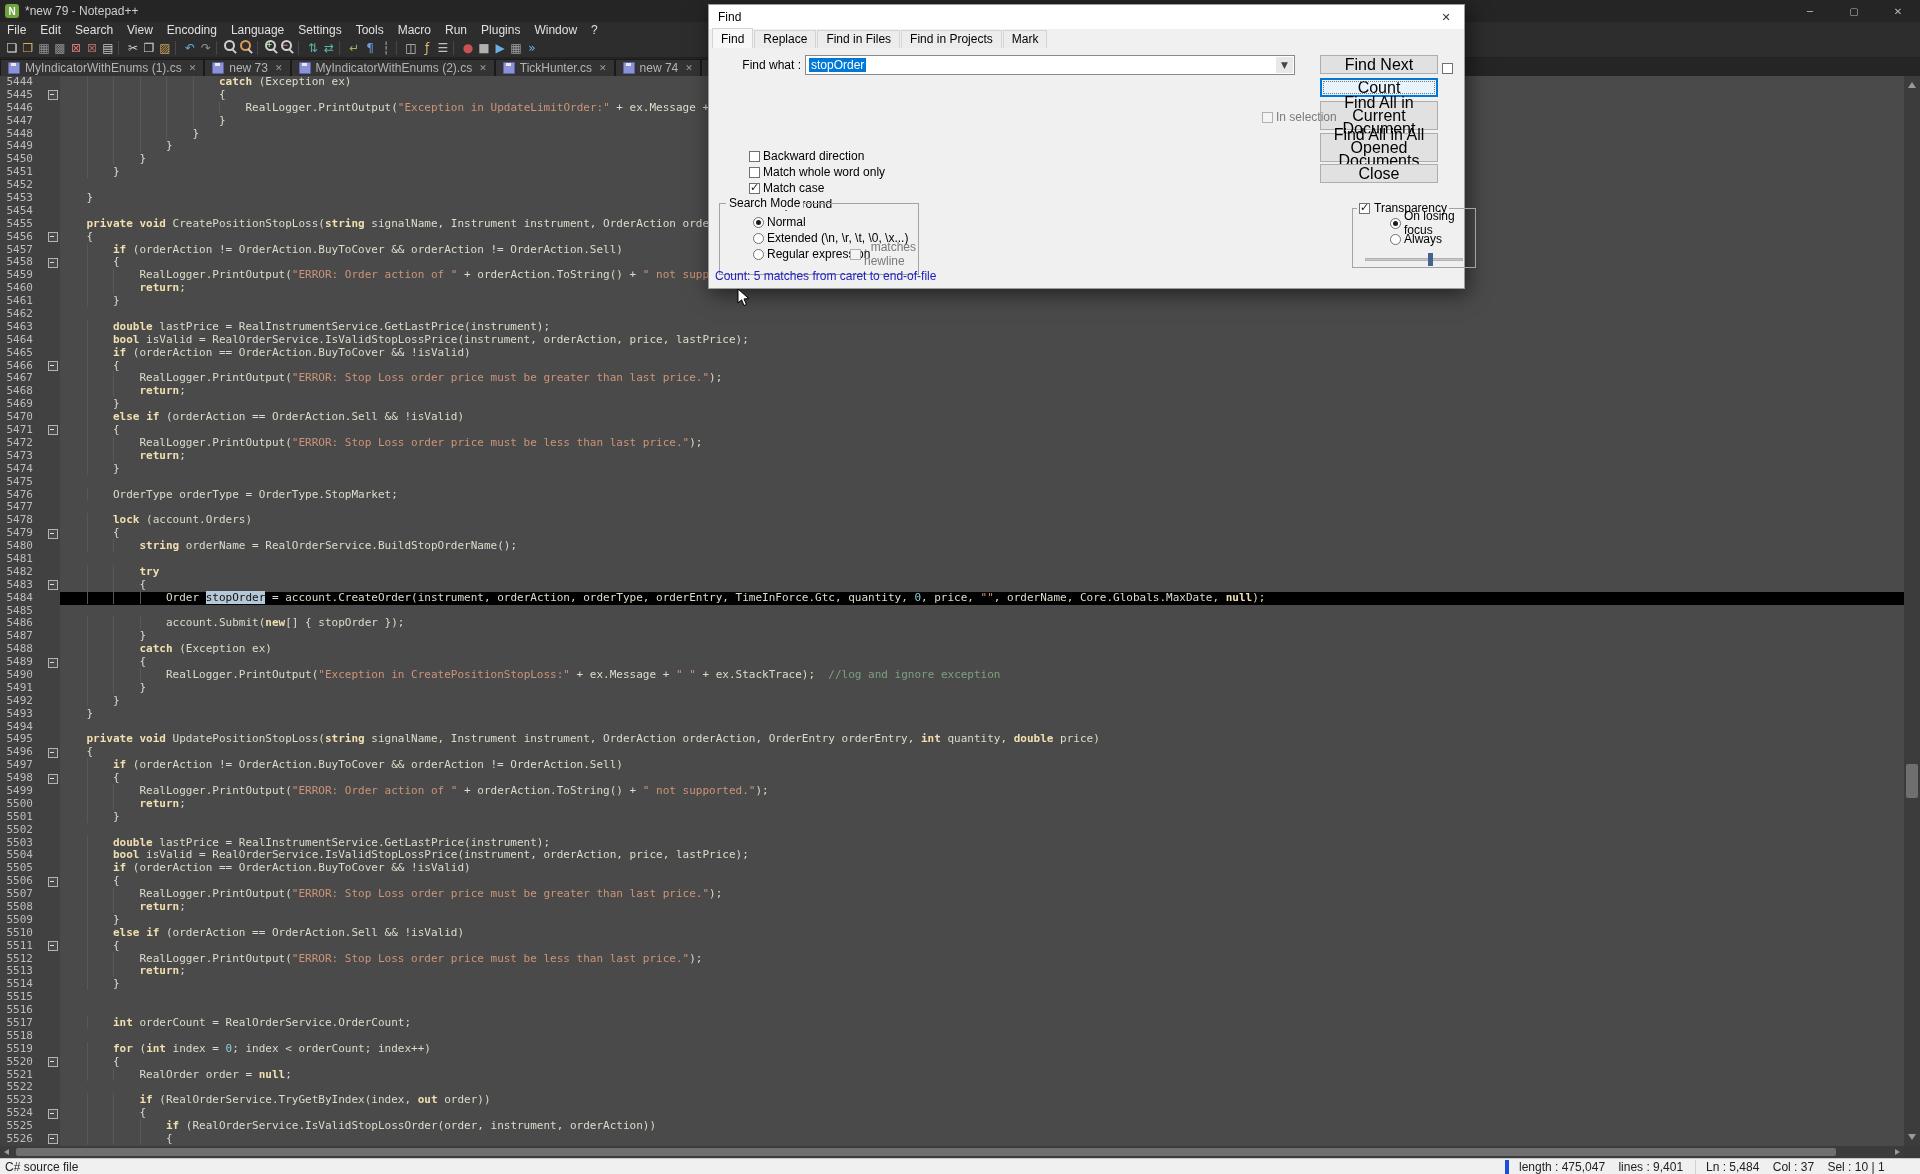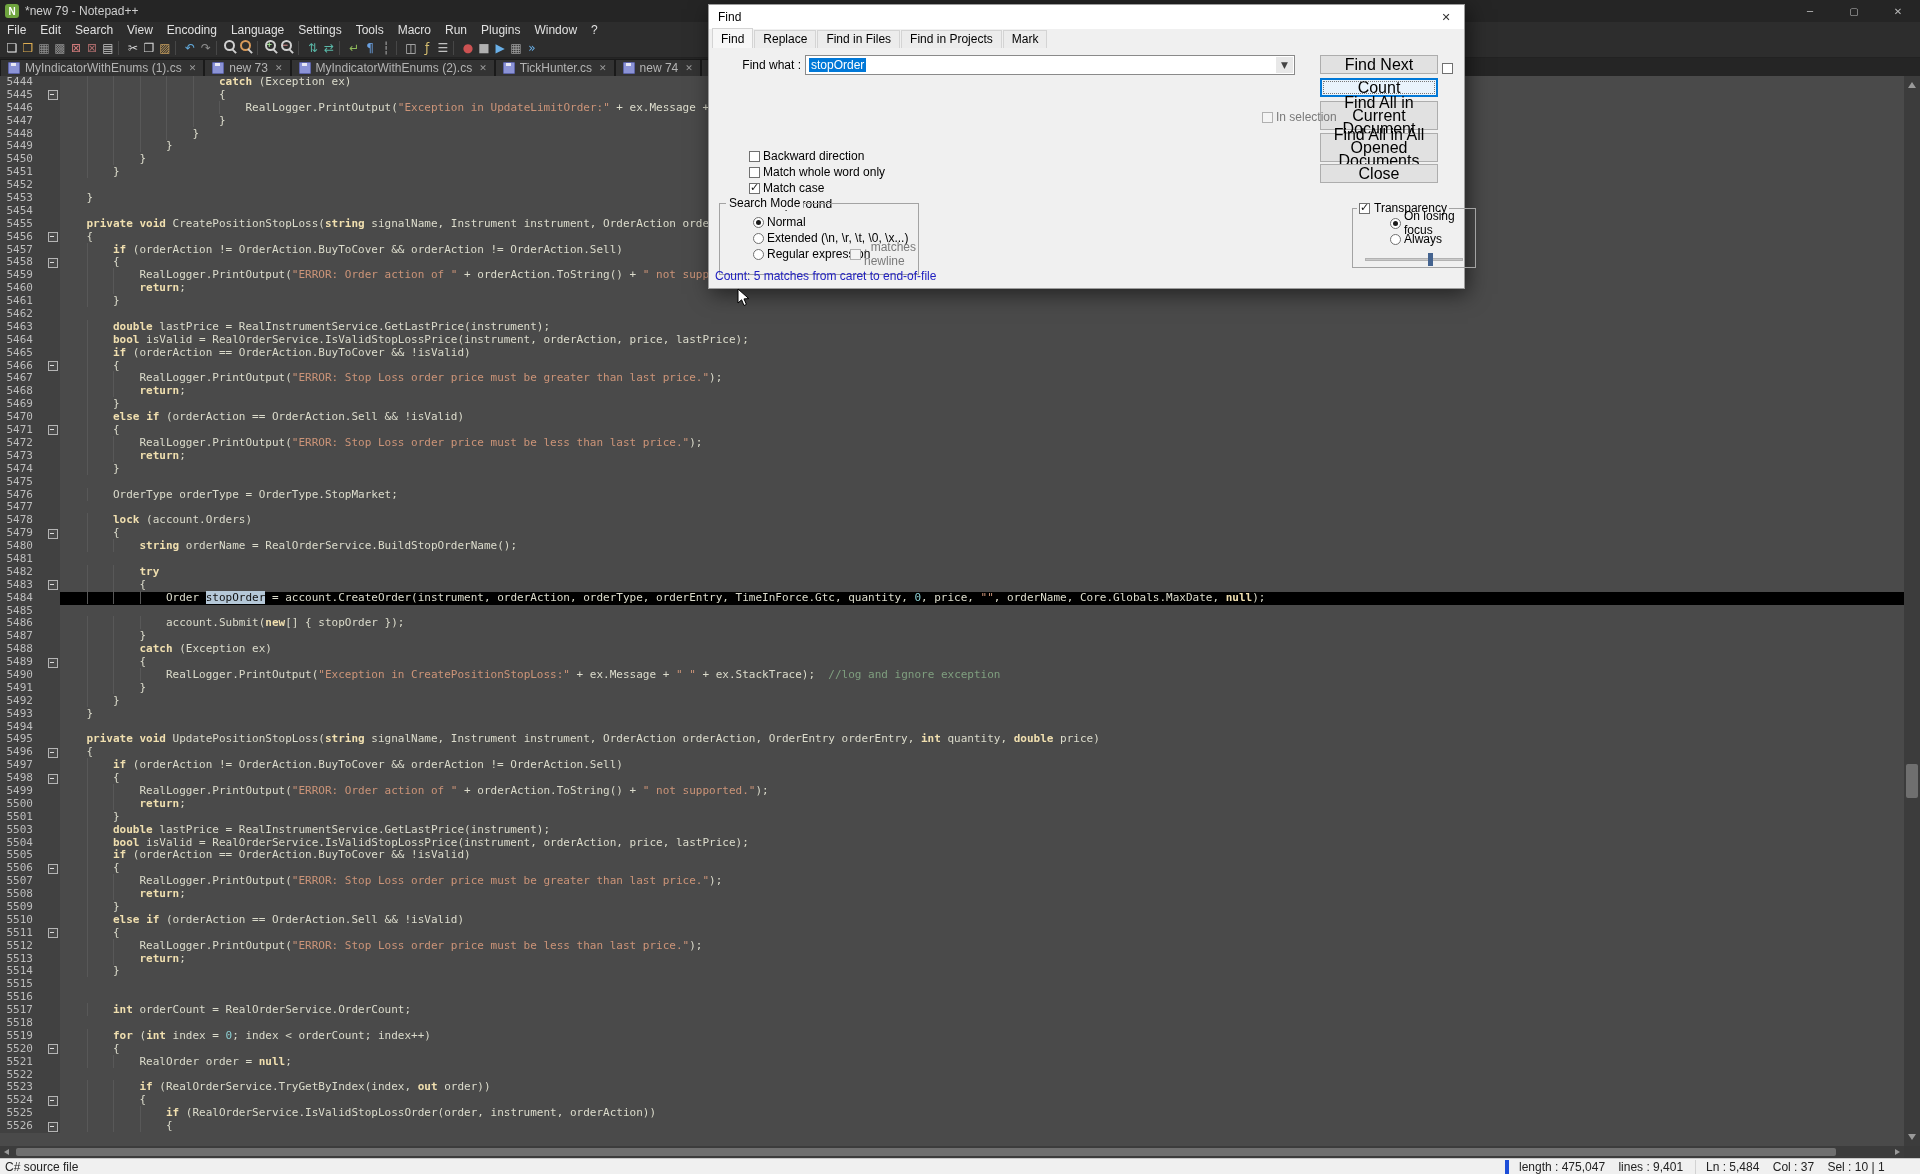--- a/index.html
+++ b/index.html
@@ -645,20 +645,26 @@
           <span class="fm"></span>
           <span class="code"><span class="ig ig0">    </span><span class="ig">    </span><span class="ig">    </span><span class="kw">return</span>;</span>
         </div>
         <div class="line">
           <span class="ln">5501</span>
           <span class="bm"></span>
           <span class="fm"></span>
           <span class="code"><span class="ig ig0">    </span><span class="ig">    </span>}</span>
         </div>
         <div class="line">
+          <span class="ln">5502</span>
+          <span class="bm"></span>
+          <span class="fm"></span>
+          <span class="code"></span>
+        </div>
+        <div class="line">
           <span class="ln">5503</span>
           <span class="bm"></span>
           <span class="fm"></span>
           <span class="code"><span class="ig ig0">    </span><span class="ig">    </span><span class="kw">double</span> lastPrice = RealInstrumentService.GetLastPrice(instrument);</span>
         </div>
         <div class="line">
           <span class="ln">5504</span>
           <span class="bm"></span>
           <span class="fm"></span>
           <span class="code"><span class="ig ig0">    </span><span class="ig">    </span><span class="kw">bool</span> isValid = RealOrderService.IsValidStopLossPrice(instrument, orderAction, price, lastPrice);</span>

